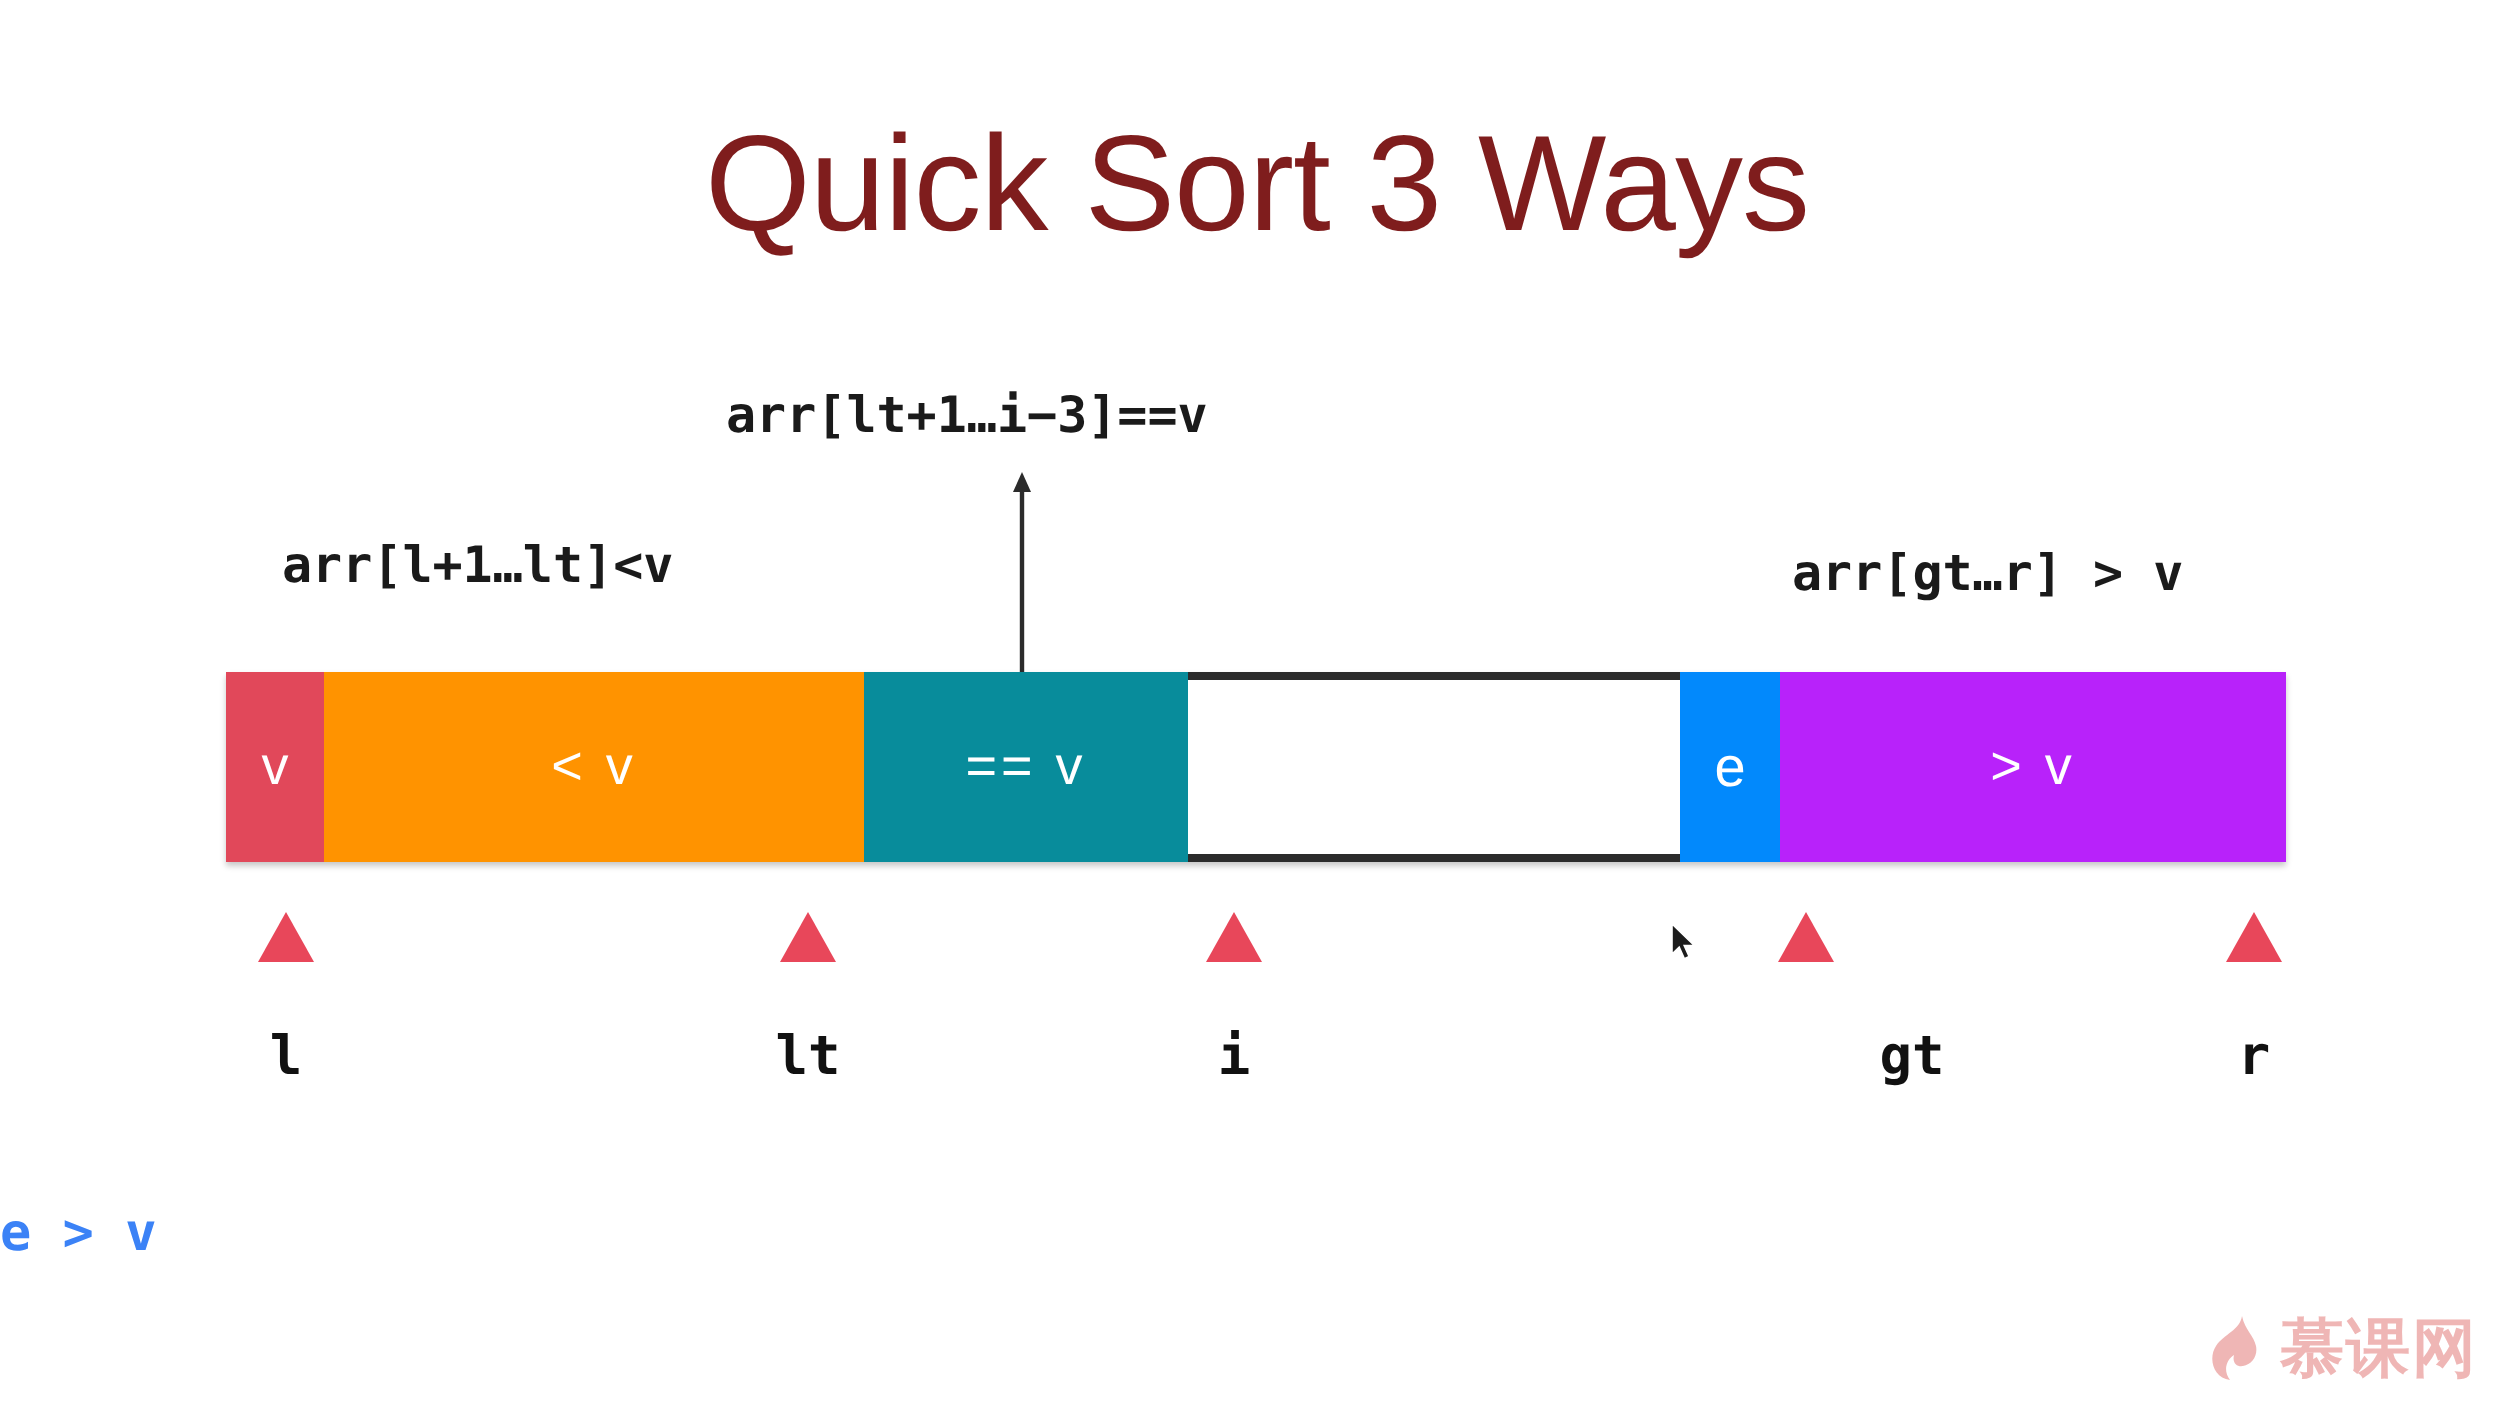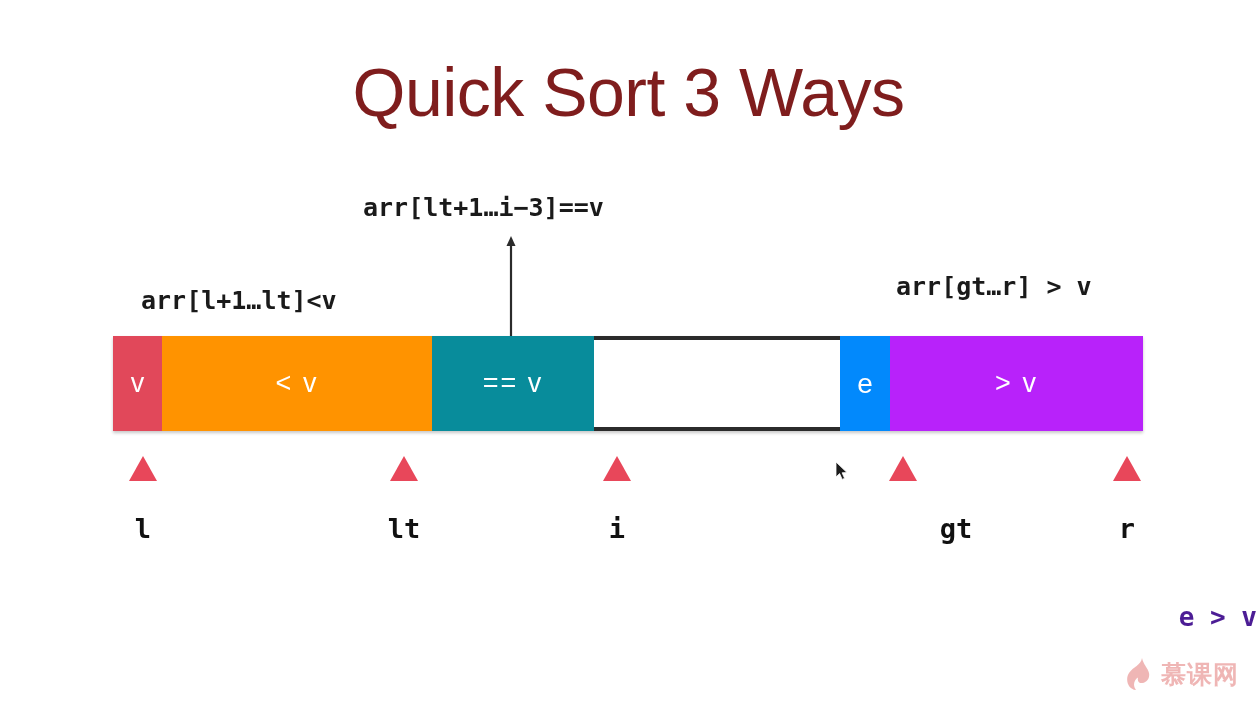--- a/index.html
+++ b/index.html
@@ -36,21 +36,21 @@
   .annot {
     position: absolute;
     font-family: "DejaVu Sans Mono", "Liberation Mono", monospace;
     font-weight: bold;
     font-size: 25px;
     color: #1a1a1a;
     white-space: nowrap;
     letter-spacing: 0px;
   }
   #annot-mid  { top: 193px; left: 363px; }
-  #annot-left { top: 286px; left: 141px; }
+  #annot-left { top: 268px; left: 141px; }
   #annot-right{ top: 272px; left: 896px; }
 
   
   #pointer-arrow {
     position: absolute;
     left: 496px;
     top: 236px;
     width: 30px;
     height: 104px;
   }
@@ -106,25 +106,25 @@
     white-space: nowrap;
     transform: translateX(-50%);
   }
 
   
   #caption {
     position: absolute;
     top: 602px;
     left: 0;
     width: 1257px;
-    text-align: right;
+    text-align: left;
     font-family: "DejaVu Sans Mono", "Liberation Mono", monospace;
     font-weight: bold;
     font-size: 26px;
-    color: #4c1d95;
+    color: #3b82f6;
     white-space: nowrap;
   }
 
   
   #cursor {
     position: absolute;
     left: 836px;
     top: 462px;
     width: 14px;
     height: 20px;
@@ -135,21 +135,21 @@
     position: absolute;
     right: 18px;
     bottom: 14px;
     display: flex;
     align-items: center;
     gap: 7px;
     opacity: 0.85;
   }
   #watermark-text {
     font-family: "DejaVu Sans", sans-serif;
-    font-size: 25px;
+    font-size: 32px;
     font-weight: 700;
     color: #edaaa9;
     letter-spacing: 1px;
     line-height: 1;
   }
 </style>
 </head>
 <body>
 
 <div id="title">Quick Sort 3 Ways</div>

